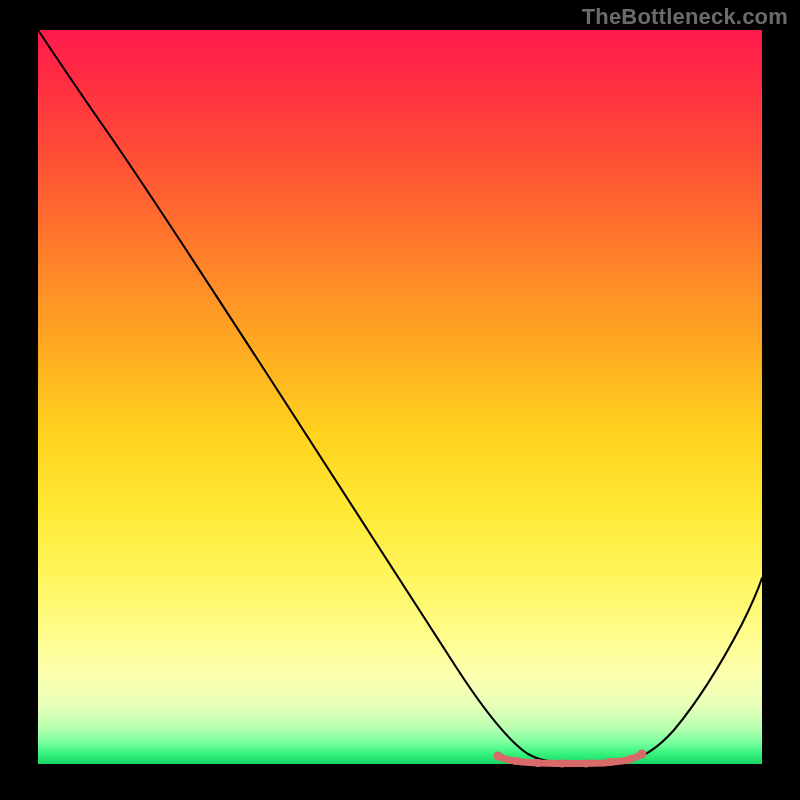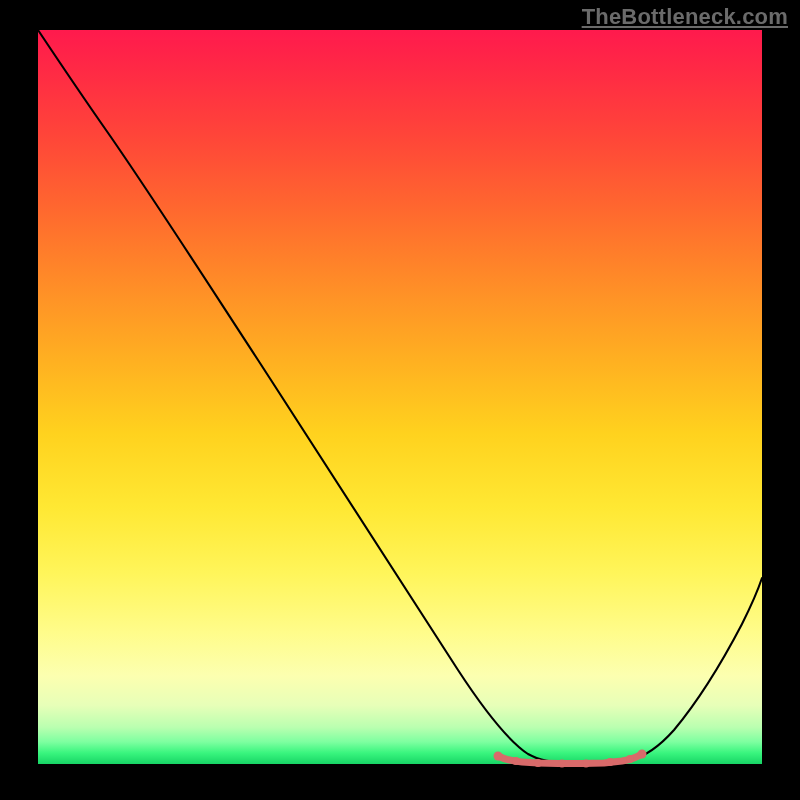--- a/index.html
+++ b/index.html
@@ -19,21 +19,20 @@
   }
   .watermark {
     position: absolute;
     top: 4px;
     right: 12px;
     font-size: 22px;
     font-weight: 600;
     color: #6b6b6b;
     letter-spacing: 0.2px;
     z-index: 10;
-    text-decoration: underline;
   }
   .plot-area {
     position: absolute;
     left: 38px;
     top: 30px;
     width: 724px;
     height: 734px;
   }
   .gradient-bg {
     position: absolute;

